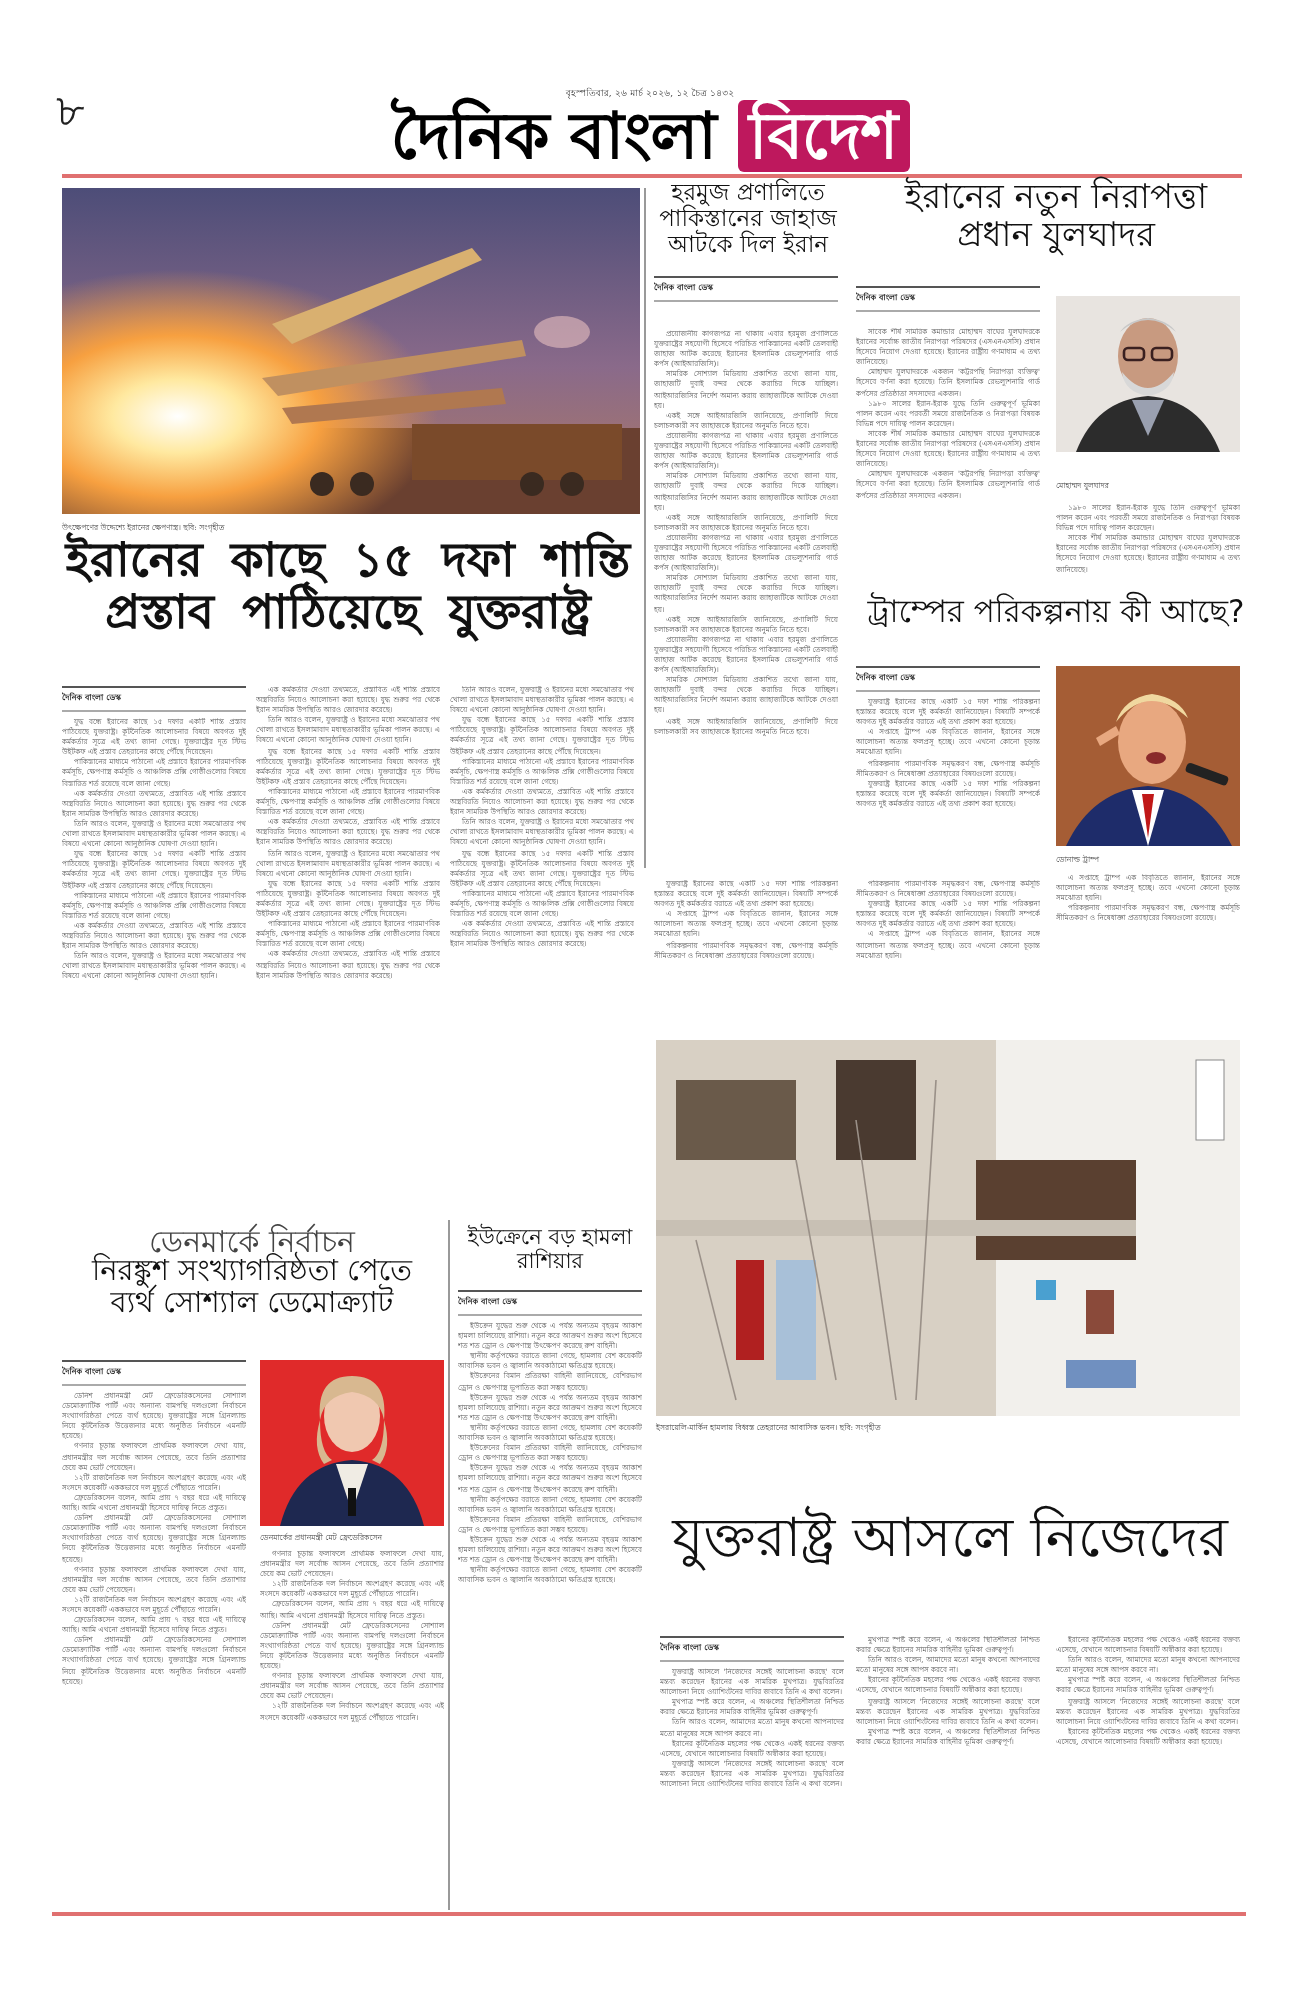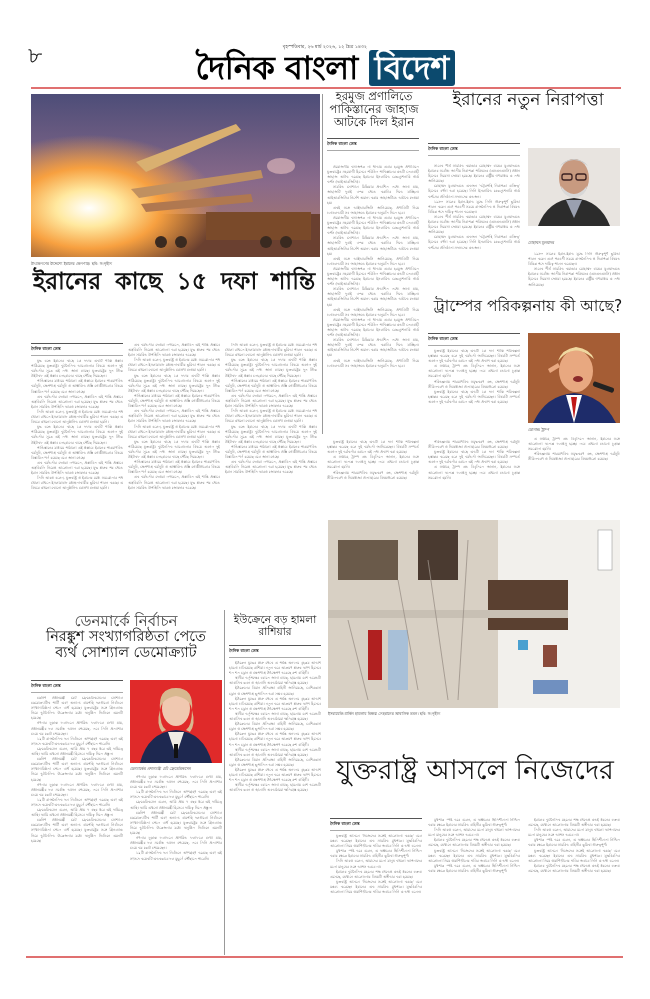--- a/index.html
+++ b/index.html
@@ -4,21 +4,21 @@
 <style>
   * { box-sizing: border-box; margin: 0; padding: 0; }
   html, body { width: 650px; height: 999px; background: #ffffff; overflow: hidden; }
   body { font-family: "DejaVu Serif", serif; color: #111; position: relative; }
 
   .abs { position: absolute; }
 
   .page-num { left: 28px; top: 38px; font-size: 22px; color: #222; font-family: "DejaVu Serif", serif; }
   .dateline { left: 0; width: 650px; top: 44px; text-align: center; font-size: 4.5px; color: #333; letter-spacing: 0.1px; }
   .masthead { left: 150px; width: 350px; top: 50px; text-align: center; font-size: 32px; font-weight: bold; font-family: "DejaVu Sans", sans-serif; letter-spacing: -0.5px; line-height: 36px; color: #000; }
-  .masthead .box { display: inline-block; background: #0c4a6e; color: #fff; padding: 0 6px; border-radius: 3px; }
+  .masthead .box { display: inline-block; background: #be185d; color: #fff; padding: 0 6px; border-radius: 3px; }
   .top-rule { left: 31px; width: 590px; top: 87px; height: 2px; background: #e07070; }
   .bottom-rule { left: 26px; width: 597px; top: 956px; height: 2px; background: #e07070; }
 
   .headline { text-align: center; color: #111; font-family: "DejaVu Sans", sans-serif; font-weight: normal; line-height: 1.12; }
   .byline { font-size: 4px; font-weight: bold; color: #222; border-top: 1px solid #555; border-bottom: 1px solid #aaa; padding: 2px 0; }
 
   .bodytext { font-size: 3.6px; line-height: 5.1px; color: #555; text-align: justify; overflow: hidden; }
   .bodytext p { text-indent: 6px; margin: 0; }
   .col { position: absolute; overflow: hidden; }
 
@@ -64,20 +64,21 @@
     <circle cx="150" cy="148" r="6" fill="#3a2a20"></circle>
     <circle cx="235" cy="148" r="6" fill="#3a2a20"></circle>
     <circle cx="255" cy="148" r="6" fill="#3a2a20"></circle>
     <ellipse cx="250" cy="72" rx="14" ry="8" fill="#e8c0c0" opacity="0.6"></ellipse>
   </svg>
 </div>
 <div class="abs caption" style="left:31px;top:261px;">উৎক্ষেপণের উদ্দেশ্যে ইরানের ক্ষেপণাস্ত্র। ছবি: সংগৃহীত</div>
 
 <div class="abs headline" style="left:26px;width:296px;top:270px;font-size:23.5px;font-weight:bold;font-family:Liberation Mono, monospace;">
   <div>ইরানের কাছে ১৫ দফা শান্তি</div>
+  <div>প্রস্তাব পাঠিয়েছে যুক্তরাষ্ট্র</div>
 </div>
 
 <div class="col" style="left:31px;top:343px;width:92px;height:250px;">
   <div class="byline">দৈনিক বাংলা ডেস্ক</div>
   <div class="bodytext" style="margin-top:3px;">
     <p>যুদ্ধ বন্ধে ইরানের কাছে ১৫ দফার একটি শান্তি প্রস্তাব পাঠিয়েছে যুক্তরাষ্ট্র। কূটনৈতিক আলোচনার বিষয়ে অবগত দুই কর্মকর্তার সূত্রে এই তথ্য জানা গেছে। যুক্তরাষ্ট্রের দূত স্টিভ উইটকফ এই প্রস্তাব তেহরানের কাছে পৌঁছে দিয়েছেন।</p>
     <p>পাকিস্তানের মাধ্যমে পাঠানো এই প্রস্তাবে ইরানের পারমাণবিক কর্মসূচি, ক্ষেপণাস্ত্র কর্মসূচি ও আঞ্চলিক প্রক্সি গোষ্ঠীগুলোর বিষয়ে বিস্তারিত শর্ত রয়েছে বলে জানা গেছে।</p>
     <p>এক কর্মকর্তার দেওয়া তথ্যমতে, প্রস্তাবিত এই শান্তি প্রস্তাবে অস্ত্রবিরতি নিয়েও আলোচনা করা হয়েছে। যুদ্ধ শুরুর পর থেকে ইরান সামরিক উপস্থিতি আরও জোরদার করেছে।</p>
     <p>তিনি আরও বলেন, যুক্তরাষ্ট্র ও ইরানের মধ্যে সমঝোতার পথ খোলা রাখতে ইসলামাবাদ মধ্যস্থতাকারীর ভূমিকা পালন করছে। এ বিষয়ে এখনো কোনো আনুষ্ঠানিক ঘোষণা দেওয়া হয়নি।</p>
     <p>যুদ্ধ বন্ধে ইরানের কাছে ১৫ দফার একটি শান্তি প্রস্তাব পাঠিয়েছে যুক্তরাষ্ট্র। কূটনৈতিক আলোচনার বিষয়ে অবগত দুই কর্মকর্তার সূত্রে এই তথ্য জানা গেছে। যুক্তরাষ্ট্রের দূত স্টিভ উইটকফ এই প্রস্তাব তেহরানের কাছে পৌঁছে দিয়েছেন।</p>
@@ -127,20 +128,21 @@
     <p>সামরিক সোশ্যাল মিডিয়ায় প্রকাশিত তথ্যে জানা যায়, জাহাজটি দুবাই বন্দর থেকে করাচির দিকে যাচ্ছিল। আইআরজিসির নির্দেশ অমান্য করায় জাহাজটিকে আটকে দেওয়া হয়।</p>
     <p>একই সঙ্গে আইআরজিসি জানিয়েছে, প্রণালিটি দিয়ে চলাচলকারী সব জাহাজকে ইরানের অনুমতি নিতে হবে।</p>
     <p>প্রয়োজনীয় কাগজপত্র না থাকায় এবার হরমুজ প্রণালিতে যুক্তরাষ্ট্রের সহযোগী হিসেবে পরিচিত পাকিস্তানের একটি তেলবাহী জাহাজ আটক করেছে ইরানের ইসলামিক রেভল্যুশনারি গার্ড কর্পস (আইআরজিসি)।</p>
     <p>সামরিক সোশ্যাল মিডিয়ায় প্রকাশিত তথ্যে জানা যায়, জাহাজটি দুবাই বন্দর থেকে করাচির দিকে যাচ্ছিল। আইআরজিসির নির্দেশ অমান্য করায় জাহাজটিকে আটকে দেওয়া হয়।</p>
     <p>একই সঙ্গে আইআরজিসি জানিয়েছে, প্রণালিটি দিয়ে চলাচলকারী সব জাহাজকে ইরানের অনুমতি নিতে হবে।</p>
   </div>
 </div>
 
 <div class="abs headline" style="left:428px;width:200px;top:90px;font-size:17px;">
   <div>ইরানের নতুন নিরাপত্তা</div>
+  <div>প্রধান যুলঘাদর</div>
 </div>
 <div class="col" style="left:428px;top:143px;width:92px;height:155px;">
   <div class="byline">দৈনিক বাংলা ডেস্ক</div>
   <div class="bodytext" style="margin-top:8px;">
     <p>সাবেক শীর্ষ সামরিক কমান্ডার মোহাম্মদ বাঘের যুলঘাদরকে ইরানের সর্বোচ্চ জাতীয় নিরাপত্তা পরিষদের (এসএনএসসি) প্রধান হিসেবে নিয়োগ দেওয়া হয়েছে। ইরানের রাষ্ট্রীয় গণমাধ্যম এ তথ্য জানিয়েছে।</p>
     <p>মোহাম্মদ যুলঘাদরকে একজন 'কট্টরপন্থি নিরাপত্তা ব্যক্তিত্ব' হিসেবে বর্ণনা করা হয়েছে। তিনি ইসলামিক রেভল্যুশনারি গার্ড কর্পসের প্রতিষ্ঠাতা সদস্যদের একজন।</p>
     <p>১৯৮০ সালের ইরান-ইরাক যুদ্ধে তিনি গুরুত্বপূর্ণ ভূমিকা পালন করেন এবং পরবর্তী সময়ে রাজনৈতিক ও নিরাপত্তা বিষয়ক বিভিন্ন পদে দায়িত্ব পালন করেছেন।</p>
     <p>সাবেক শীর্ষ সামরিক কমান্ডার মোহাম্মদ বাঘের যুলঘাদরকে ইরানের সর্বোচ্চ জাতীয় নিরাপত্তা পরিষদের (এসএনএসসি) প্রধান হিসেবে নিয়োগ দেওয়া হয়েছে। ইরানের রাষ্ট্রীয় গণমাধ্যম এ তথ্য জানিয়েছে।</p>
     <p>মোহাম্মদ যুলঘাদরকে একজন 'কট্টরপন্থি নিরাপত্তা ব্যক্তিত্ব' হিসেবে বর্ণনা করা হয়েছে। তিনি ইসলামিক রেভল্যুশনারি গার্ড কর্পসের প্রতিষ্ঠাতা সদস্যদের একজন।</p>
   </div>

